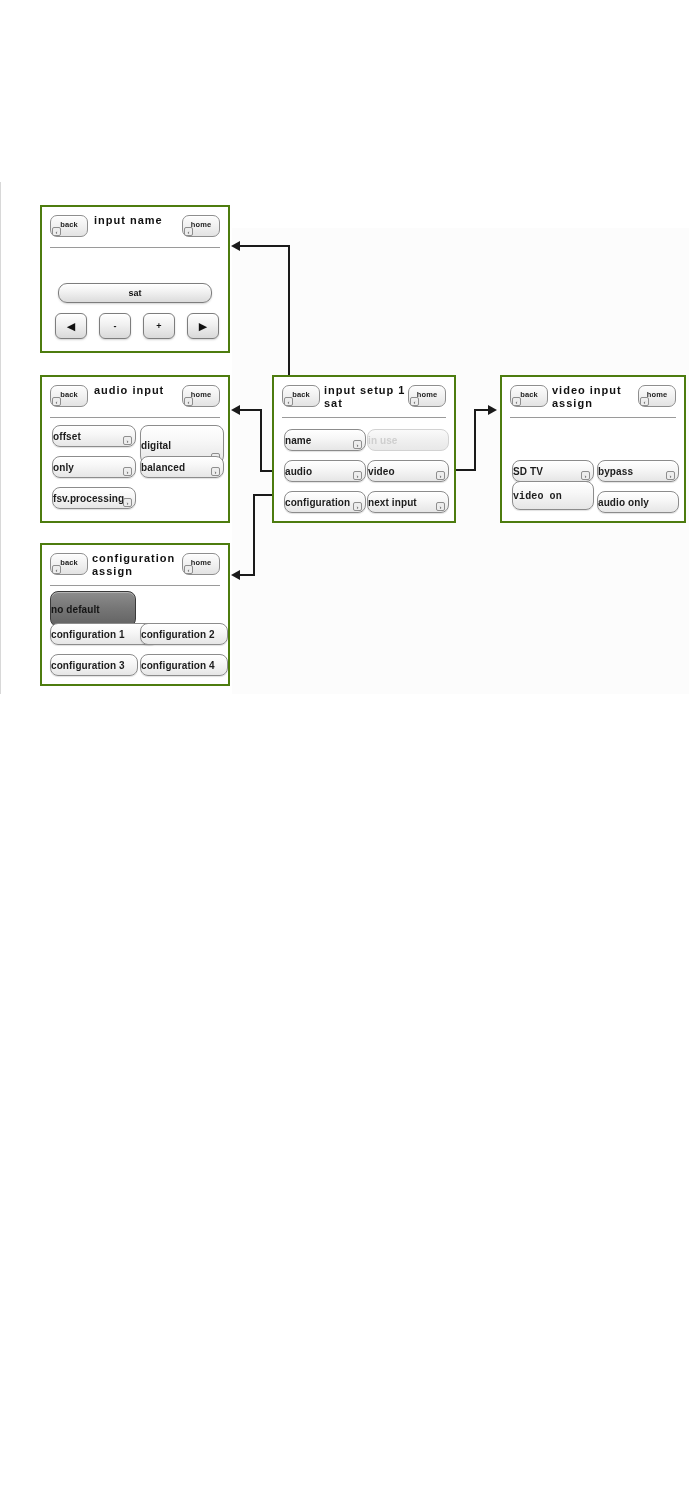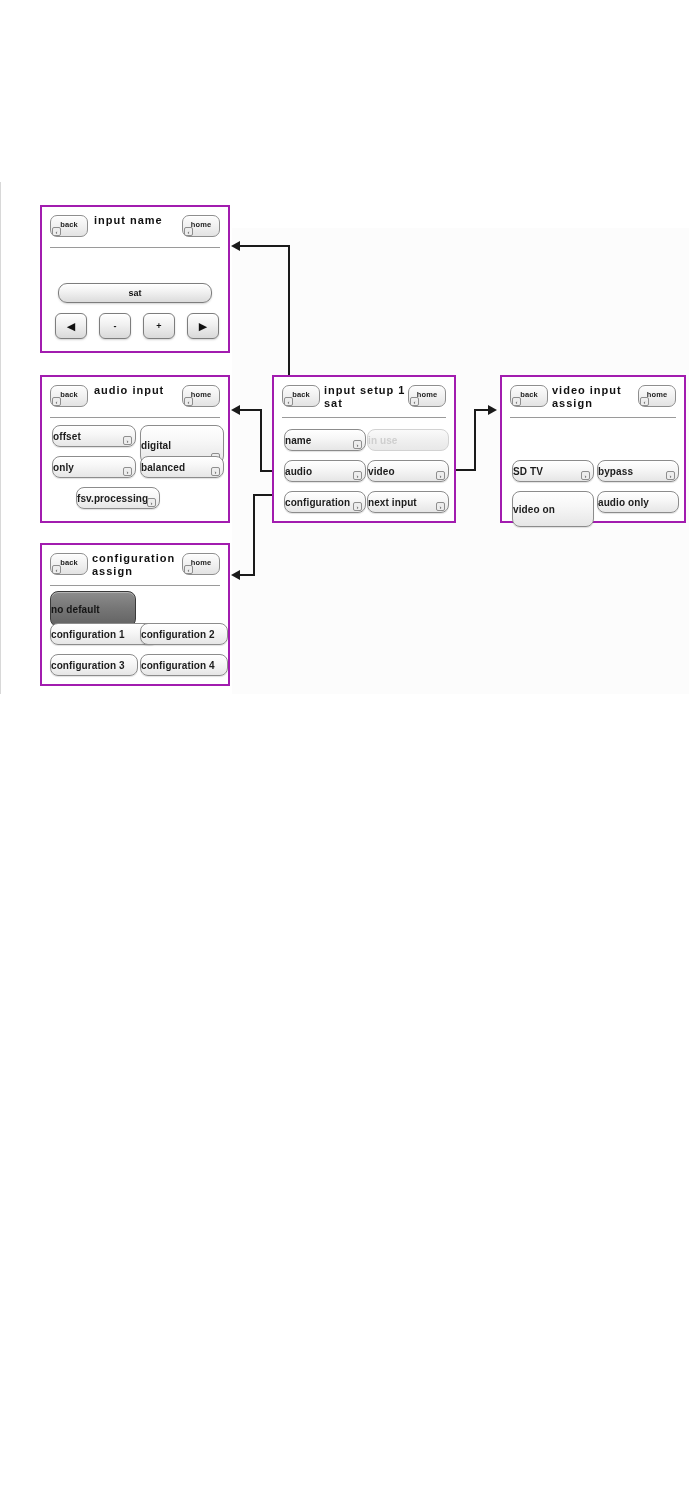--- a/index.html
+++ b/index.html
@@ -30,21 +30,21 @@
     top: 182px;
     width: 1px;
     height: 512px;
     background: #d8d8d8;
   }
 
   
   .panel {
     position: absolute;
     background: #ffffff;
-    border: 2px solid #a21caf;
+    border: 2px solid #4d7c0f;
     box-sizing: border-box;
   }
   .panel-inner {
     position: relative;
     width: 100%;
     height: 100%;
   }
 
   
   .panel-header {
@@ -321,21 +321,21 @@
       <span class="corner-r">›</span>
     </div>
     <div class="btn" style="left:10px; top:79px; width:84px; height:22px;">
       <span class="lbl">only</span>
       <span class="corner-r">›</span>
     </div>
     <div class="btn" style="left:98px; top:79px; width:84px; height:22px;">
       <span class="lbl">balanced</span>
       <span class="corner-r">›</span>
     </div>
-    <div class="btn" style="left:10px; top:110px; width:84px; height:22px;margin-left:24px;">
+    <div class="btn" style="left:10px; top:110px; width:84px; height:22px;">
       <span class="lbl">fsv.processing</span>
       <span class="corner-r">›</span>
     </div>
   </div>
 </div>
 
 <div class="panel" style="left:272px; top:375px; width:184px; height:148px;">
   <div class="panel-inner">
     <div class="panel-header">
       <div class="nav-btn back">
@@ -398,21 +398,21 @@
     </div>
 
     <div class="btn" style="left:10px; top:83px; width:82px; height:22px;">
       <span class="lbl">SD TV</span>
       <span class="corner-r">›</span>
     </div>
     <div class="btn" style="left:95px; top:83px; width:82px; height:22px;">
       <span class="lbl">bypass</span>
       <span class="corner-r">›</span>
     </div>
-    <div class="btn" style="left:10px; top:114px; width:82px; height:36px;">
+    <div class="btn" style="left:10px; top:104px; width:82px; height:29px;font-family:Liberation Mono, monospace;">
       <span class="lbl">video on</span>
     </div>
     <div class="btn" style="left:95px; top:114px; width:82px; height:22px;">
       <span class="lbl">audio only</span>
     </div>
   </div>
 </div>
 
 <div class="panel" style="left:40px; top:543px; width:190px; height:143px;">
   <div class="panel-inner">

